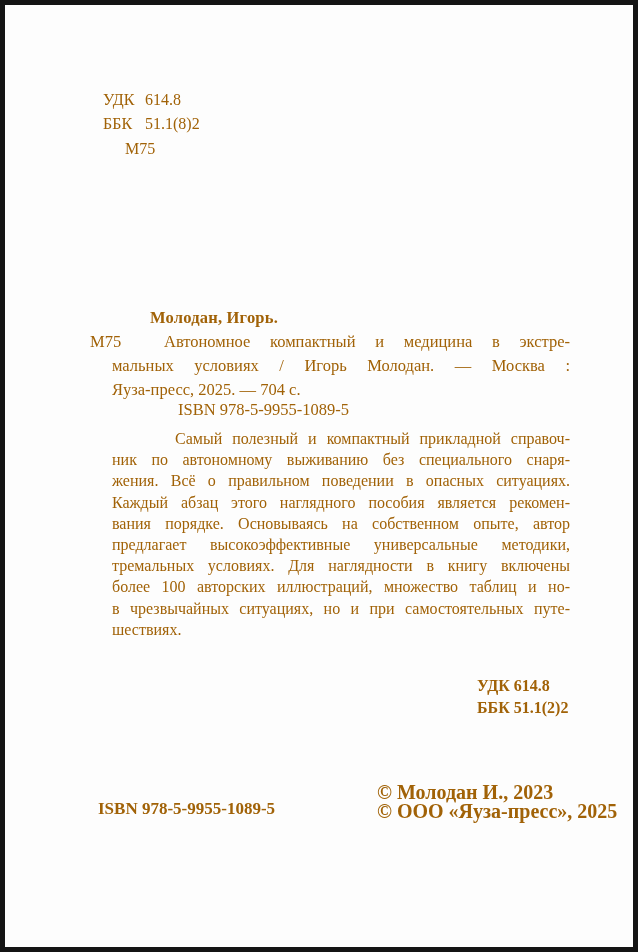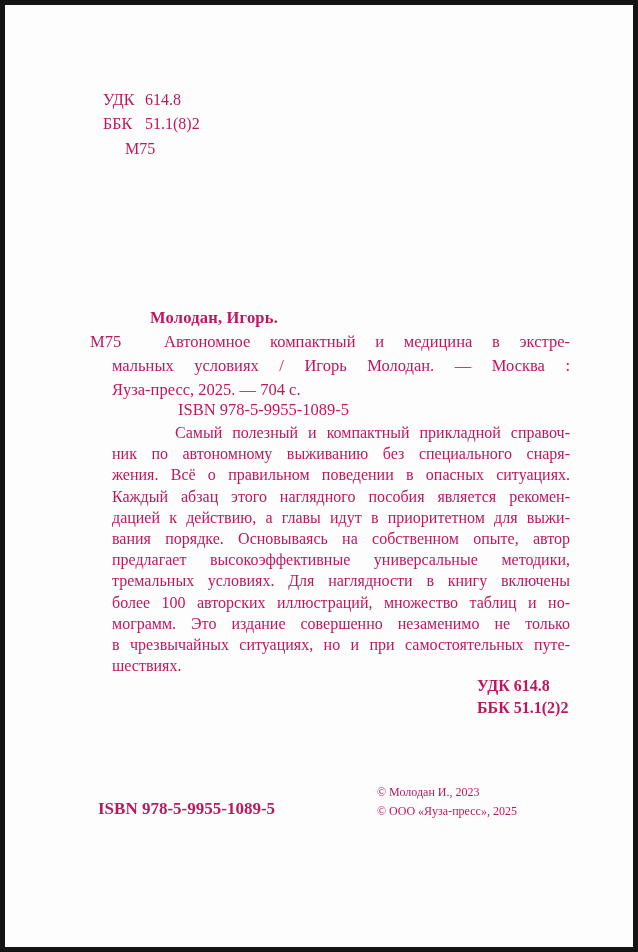--- a/index.html
+++ b/index.html
@@ -3,44 +3,44 @@
 <meta charset="utf-8">
 <style>
   html,body{margin:0;padding:0;background:#e9e9e9;}
   .page{
     position:relative;
     width:638px;height:952px;
     box-sizing:border-box;
     background:#fdfdfd;
     border:5px solid #141414;
     font-family:"Liberation Serif","DejaVu Serif",serif;
-    color:#be185d;
+    color:#a16207;
     overflow:hidden;
   }
   
   .top-codes{position:absolute;left:98px;top:83px;font-size:16px;line-height:24.3px;}
   .top-codes .lbl{display:inline-block;width:42px;}
   .top-codes .code-row{padding-left:22px;}
   
   .card{position:absolute;left:107px;top:301px;width:458px;}
   .author{font-weight:bold;font-size:16.5px;line-height:24px;padding-left:38px;letter-spacing:.2px;}
   .bib-line{font-size:16.5px;line-height:24px;position:relative;}
   .jline{text-align:justify;text-align-last:justify;}
   .bib-line.first{padding-left:52px;}
   .margin-code{position:absolute;left:-22px;top:0;}
   .isbn-mid{font-size:16.5px;line-height:24px;padding-left:66px;margin-top:-4px;}
-  .annotation{margin-top:0;font-size:16px;}
+  .annotation{margin-top:6px;font-size:16px;}
   .ann-line{line-height:21.2px;}
   .ann-line.indent{padding-left:63px;}
   .ann-line.plain{text-align:right;text-align-last:left;}
   
   .codes-bottom{position:absolute;left:472px;top:670px;font-weight:bold;font-size:16px;line-height:21.5px;}
   
   .footer-isbn{position:absolute;left:93px;top:794px;font-weight:bold;font-size:17px;}
-  .copyrights{position:absolute;left:372px;top:778px;font-weight:normal;font-size:12px;line-height:19px;}
+  .copyrights{position:absolute;left:372px;top:778px;font-weight:bold;font-size:20px;line-height:19px;}
 </style>
 </head>
 <body>
 
 <div class="page">
 
   <div class="top-codes">
     <div><span class="lbl">УДК</span><span>614.8</span></div>
     <div><span class="lbl">ББК</span><span>51.1(8)2</span></div>
     <div class="code-row">М75</div>
@@ -53,26 +53,24 @@
     </div>
     <div class="bib-line jline">мальных условиях / Игорь Молодан. — Москва :</div>
     <div class="bib-line">Яуза-пресс, 2025. — 704 с.</div>
     <div class="isbn-mid">ISBN 978-5-9955-1089-5</div>
 
     <div class="annotation">
       <div class="ann-line indent jline">Самый полезный и компактный прикладной справоч-</div>
       <div class="ann-line jline">ник по автономному выживанию без специального снаря-</div>
       <div class="ann-line jline">жения. Всё о правильном поведении в опасных ситуациях.</div>
       <div class="ann-line jline">Каждый абзац этого наглядного пособия является рекомен-</div>
-      <div class="ann-line jline">дацией к действию, а главы идут в приоритетном для выжи-</div>
       <div class="ann-line jline">вания порядке. Основываясь на собственном опыте, автор</div>
       <div class="ann-line jline">предлагает высокоэффективные универсальные методики,</div>
       <div class="ann-line jline">тремальных условиях. Для наглядности в книгу включены</div>
       <div class="ann-line jline">более 100 авторских иллюстраций, множество таблиц и но-</div>
-      <div class="ann-line jline">мограмм. Это издание совершенно незаменимо не только</div>
       <div class="ann-line jline">в чрезвычайных ситуациях, но и при самостоятельных путе-</div>
       <div class="ann-line plain">шествиях.</div>
     </div>
   </div>
 
   <div class="codes-bottom">
     <div>УДК 614.8</div>
     <div>ББК 51.1(2)2</div>
   </div>
 

